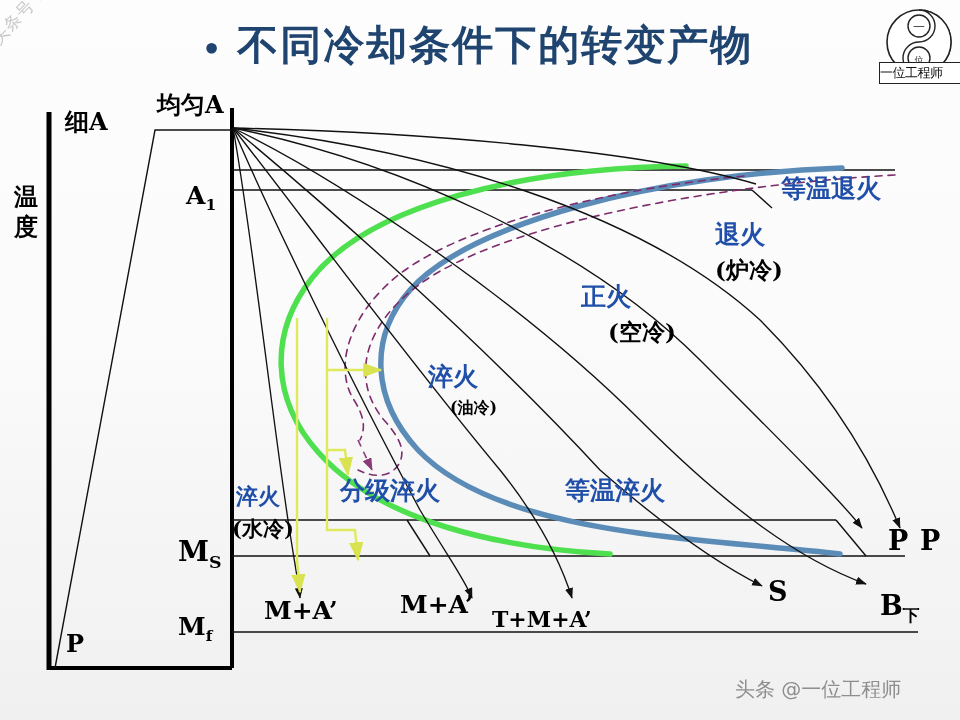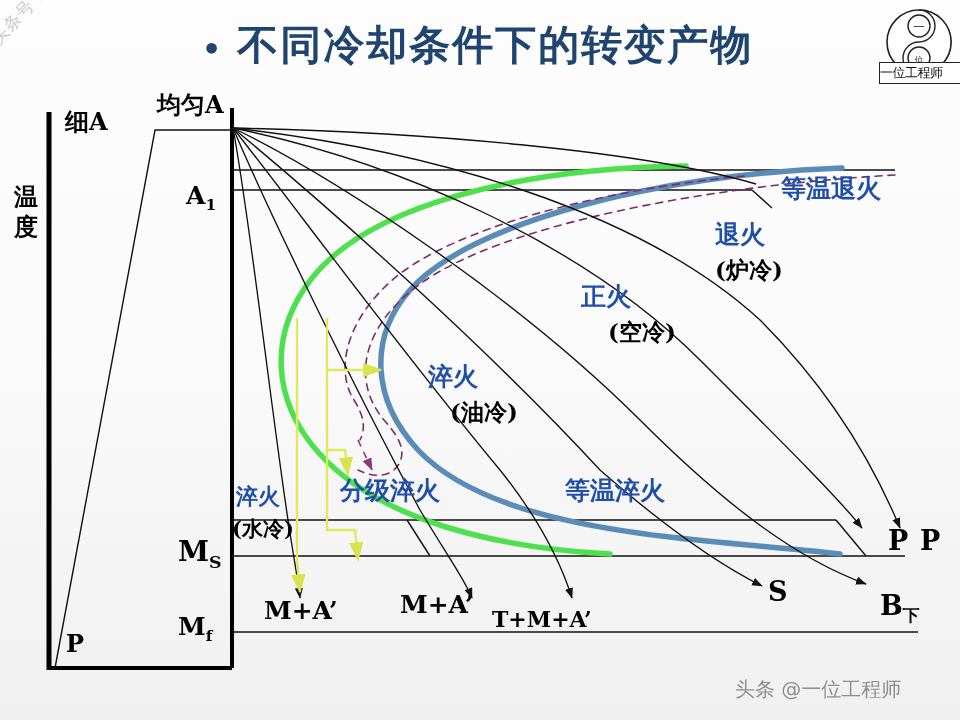--- a/index.html
+++ b/index.html
@@ -160,21 +160,21 @@
 
   <div class="lab blue cn" style="left:781px;top:176px;font-size:25px;">等温退火</div>
 
   <div class="lab blue cn" style="left:715px;top:222px;font-size:25px;">退火</div>
   <div class="lab blk cn" style="left:715px;top:258px;font-size:23px;">(炉冷)</div>
 
   <div class="lab blue cn" style="left:581px;top:284px;font-size:25px;">正火</div>
   <div class="lab blk cn" style="left:608px;top:320px;font-size:23px;">(空冷)</div>
 
   <div class="lab blue cn" style="left:428px;top:364px;font-size:25px;">淬火</div>
-  <div class="lab blk cn" style="left:450px;top:400px;font-size:23px;">(油冷)</div>
+  <div class="lab blk cn" style="left:450px;top:400px;font-size:16px;">(油冷)</div>
 
   <div class="lab blue cn" style="left:236px;top:485px;font-size:22px;">淬火</div>
   <div class="lab blk cn" style="left:232px;top:518px;font-size:21px;">(水冷)</div>
 
   <div class="lab blue cn" style="left:340px;top:478px;font-size:25px;">分级淬火</div>
   <div class="lab blue cn" style="left:565px;top:478px;font-size:25px;">等温淬火</div>
 
   <div class="lab blk" style="left:264px;top:598px;font-size:25px;">M+A’</div>
   <div class="lab blk" style="left:400px;top:592px;font-size:25px;">M+A’</div>
   <div class="lab blk" style="left:492px;top:608px;font-size:22px;">T+M+A’</div>

